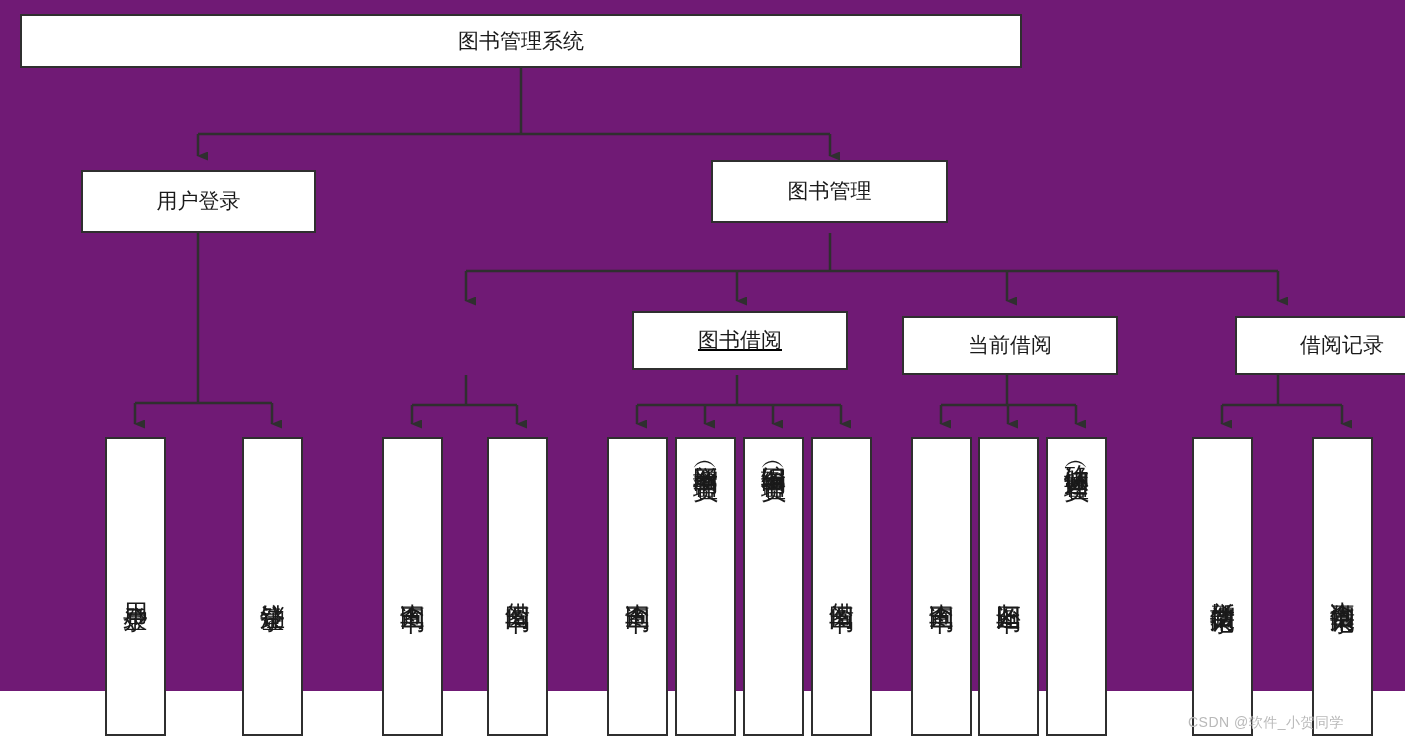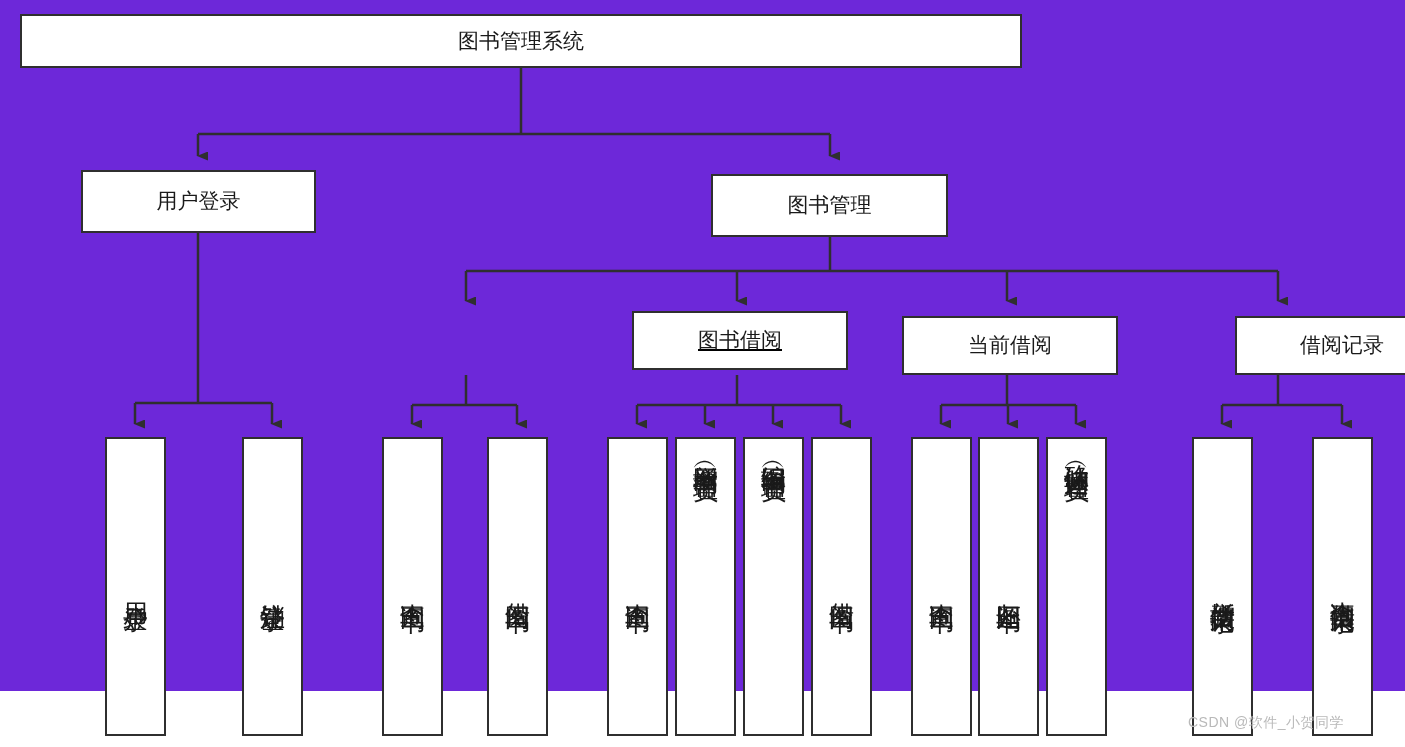--- a/index.html
+++ b/index.html
@@ -10,21 +10,21 @@
   body {
     width: 1405px;
     height: 747px;
     font-family: "Liberation Sans", "DejaVu Sans", sans-serif;
     overflow: hidden;
   }
   #diagram-root {
     position: relative;
     width: 1405px;
     height: 691px;
-    background: #6d28d9;
+    background: #701a75;
   }
   svg#edges {
     position: absolute;
     left: 0;
     top: 0;
     width: 1405px;
     height: 747px;
   }
   .node {
     position: absolute;
@@ -126,21 +126,21 @@
     </g>
   </svg>
 
   <div class="node horiz" style="left:20px; top:14px; width:1002px; height:54px;">
     <span class="node-label">图书管理系统</span>
   </div>
 
   <div class="node horiz" style="left:81px; top:170px; width:235px; height:63px;">
     <span class="node-label">用户登录</span>
   </div>
-  <div class="node horiz" style="left:711px; top:174px; width:237px; height:63px;">
+  <div class="node horiz" style="left:711px; top:160px; width:237px; height:63px;">
     <span class="node-label">图书管理</span>
   </div>
 
   <div class="node horiz" style="left:632px; top:311px; width:216px; height:59px;text-decoration:underline;">
     <span class="node-label">图书借阅</span>
   </div>
   <div class="node horiz" style="left:902px; top:316px; width:216px; height:59px;">
     <span class="node-label">当前借阅</span>
   </div>
   <div class="node horiz" style="left:1235px; top:316px; width:214px; height:59px;">

